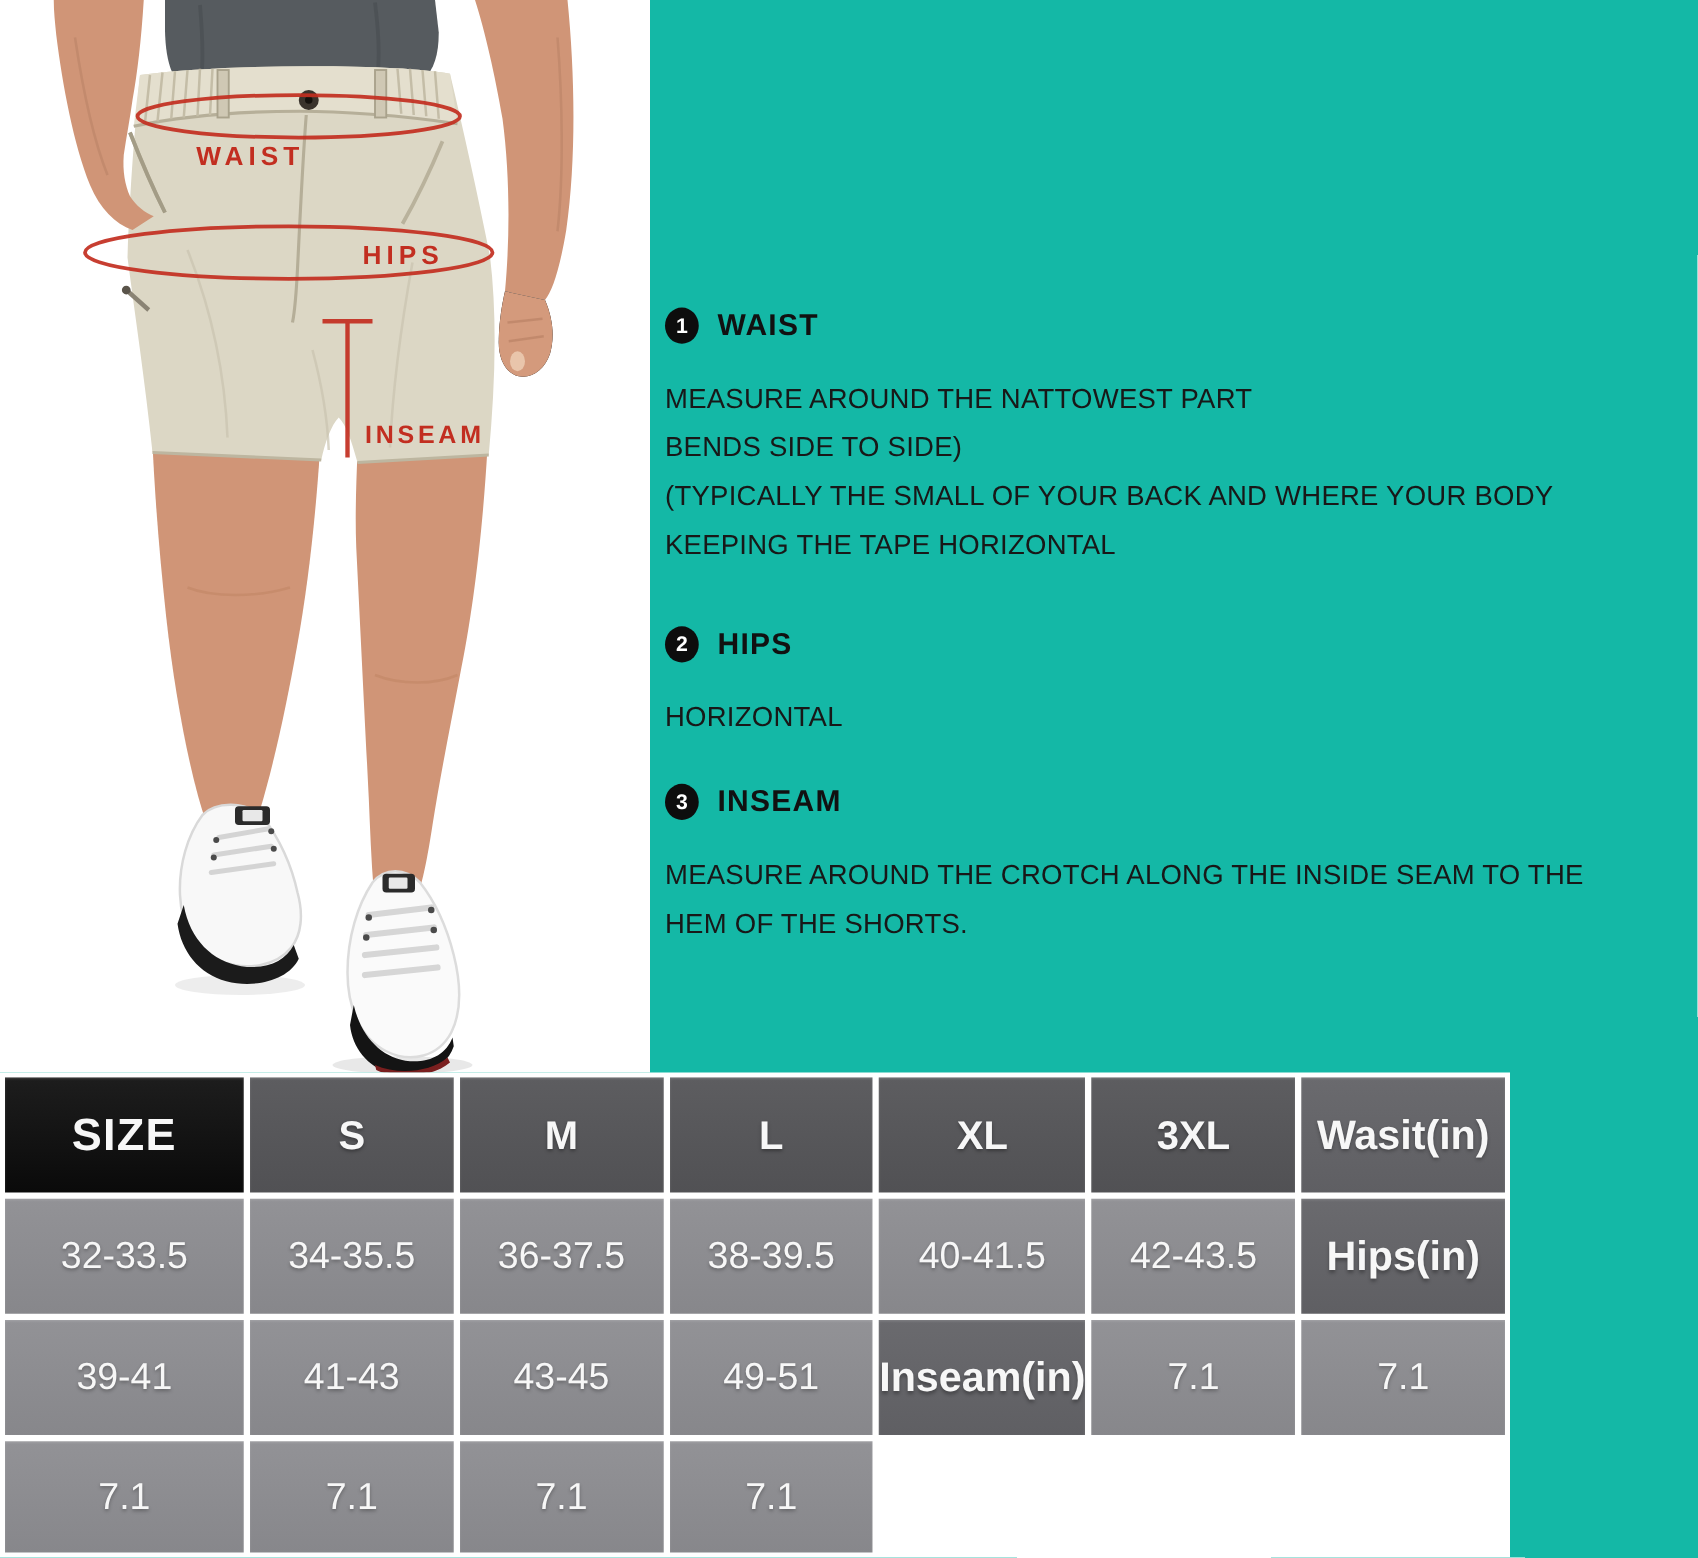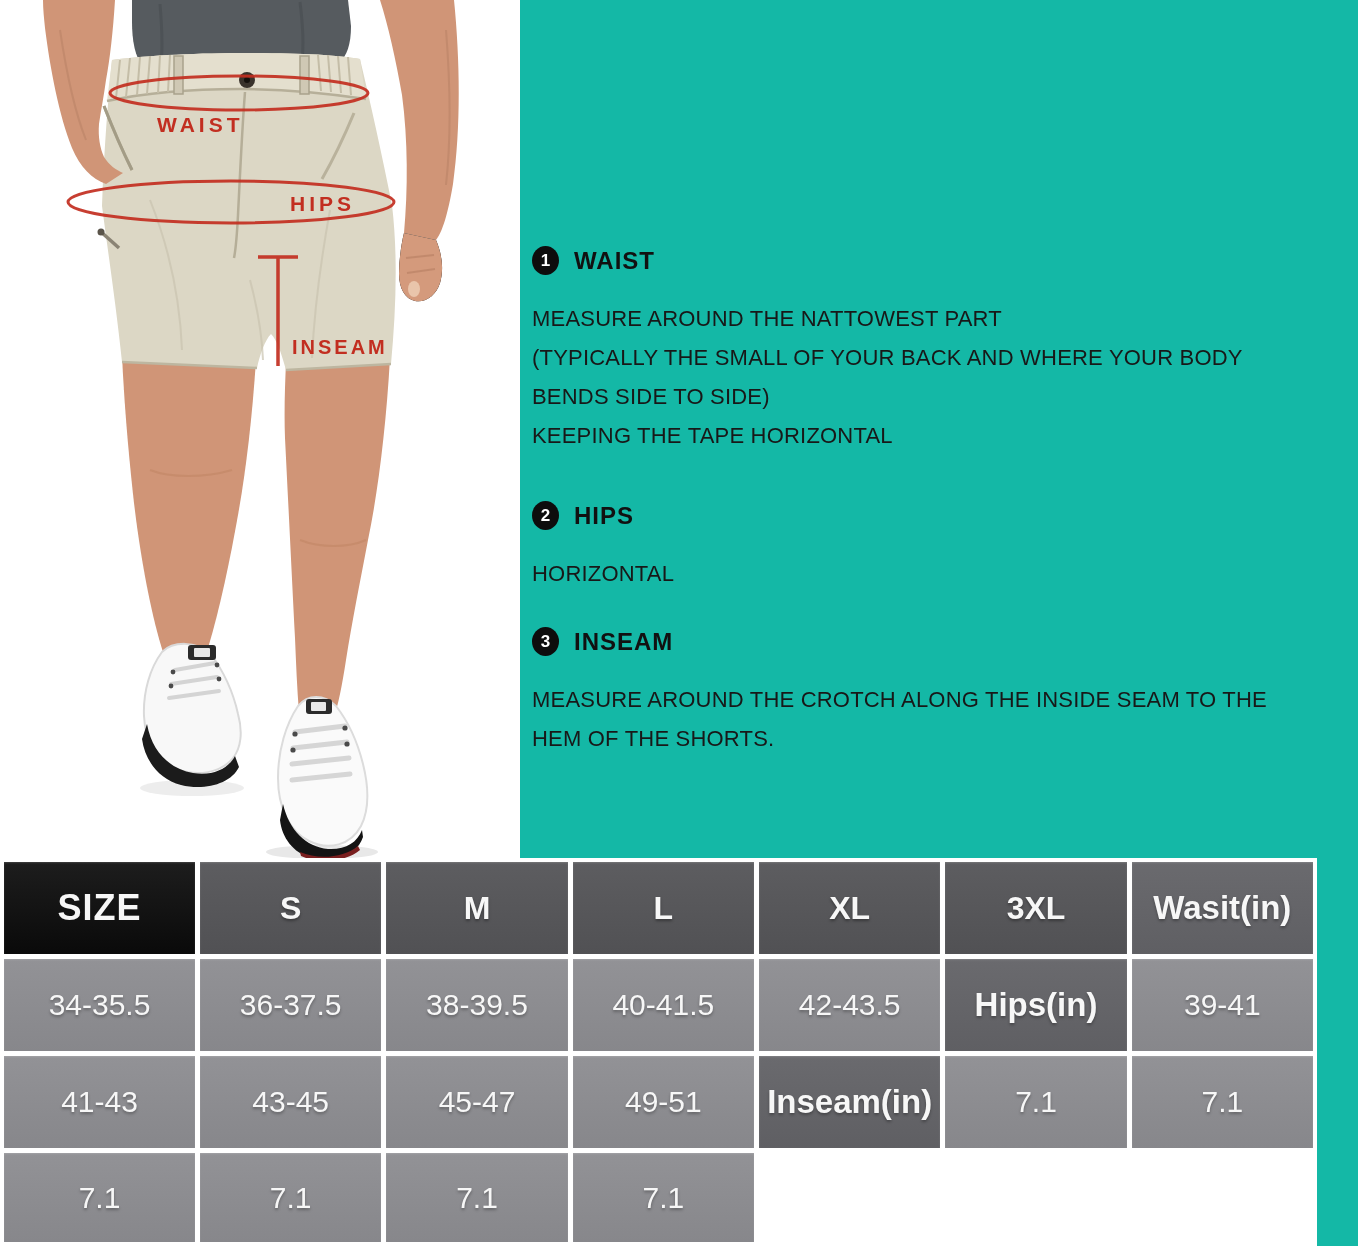--- a/index.html
+++ b/index.html
@@ -23,21 +23,21 @@
   .step-title{font-size:24px;font-weight:bold;color:#111111;letter-spacing:1px;}
   .step-body{margin-top:24px;}
   .step-line{
     font-size:22px;color:#181818;line-height:39px;letter-spacing:0.2px;
     white-space:nowrap;
   }
   .step-2{margin-bottom:34px;}
 
   
   .size-table{
-    position:absolute;left:0;top:858px;width:1317px;height:388px;
+    position:absolute;left:0;top:858px;width:1208px;height:388px;
     background:#ffffff;box-sizing:border-box;padding:4px;
     display:grid;grid-template-columns:191px repeat(6,1fr);
     grid-template-rows:92px 92px 92px 1fr;gap:5px;
   }
   .cell{
     display:flex;align-items:center;justify-content:center;
     color:#f7f7f7;box-shadow:inset 0 1px 2px rgba(255,255,255,0.16);
   }
   .th-size{background:linear-gradient(180deg,#1d1d1d,#0a0a0a);font-size:36px;font-weight:bold;letter-spacing:1px;}
   .th{background:linear-gradient(180deg,#5d5d60,#515154);font-size:32px;font-weight:bold;text-shadow:0 2px 3px rgba(0,0,0,0.35);}
@@ -151,22 +151,22 @@
 
   <div class="instructions">
 
     <div class="step">
       <div class="step-head">
         <div class="badge">1</div>
         <div class="step-title">WAIST</div>
       </div>
       <div class="step-body">
         <div class="step-line">MEASURE AROUND THE NATTOWEST PART</div>
+        <div class="step-line">BENDS SIDE TO SIDE)</div>
         <div class="step-line">(TYPICALLY THE SMALL OF YOUR BACK AND WHERE YOUR BODY</div>
-        <div class="step-line">BENDS SIDE TO SIDE)</div>
         <div class="step-line">KEEPING THE TAPE HORIZONTAL</div>
       </div>
     </div>
 
     <div class="step step-2">
       <div class="step-head">
         <div class="badge">2</div>
         <div class="step-title">HIPS</div>
       </div>
       <div class="step-body">
@@ -190,31 +190,31 @@
   <div class="size-table">
 
     <div class="cell th-size">SIZE</div>
     <div class="cell th">S</div>
     <div class="cell th">M</div>
     <div class="cell th">L</div>
     <div class="cell th">XL</div>
     <div class="cell th">3XL</div>
 
     <div class="cell rowlabel">Wasit(in)</div>
+    <div class="cell val">32-33.5</div>
     <div class="cell val">34-35.5</div>
     <div class="cell val">36-37.5</div>
     <div class="cell val">38-39.5</div>
     <div class="cell val">40-41.5</div>
     <div class="cell val">42-43.5</div>
 
     <div class="cell rowlabel">Hips(in)</div>
     <div class="cell val">39-41</div>
     <div class="cell val">41-43</div>
     <div class="cell val">43-45</div>
-    <div class="cell val">45-47</div>
     <div class="cell val">49-51</div>
 
     <div class="cell rowlabel">Inseam(in)</div>
     <div class="cell val">7.1</div>
     <div class="cell val">7.1</div>
     <div class="cell val">7.1</div>
     <div class="cell val">7.1</div>
     <div class="cell val">7.1</div>
     <div class="cell val">7.1</div>
   </div>

